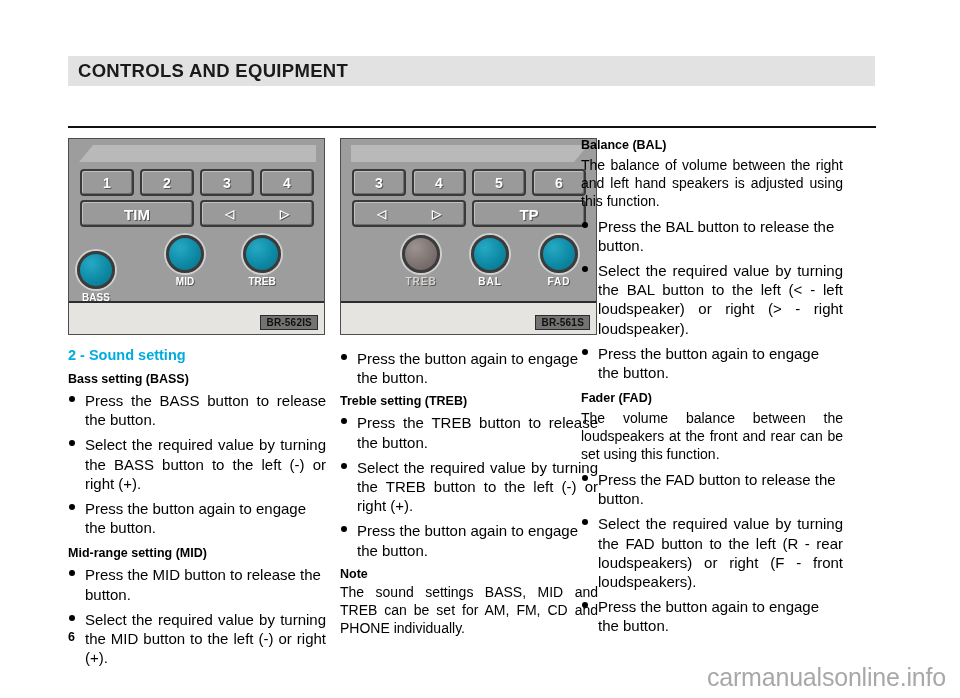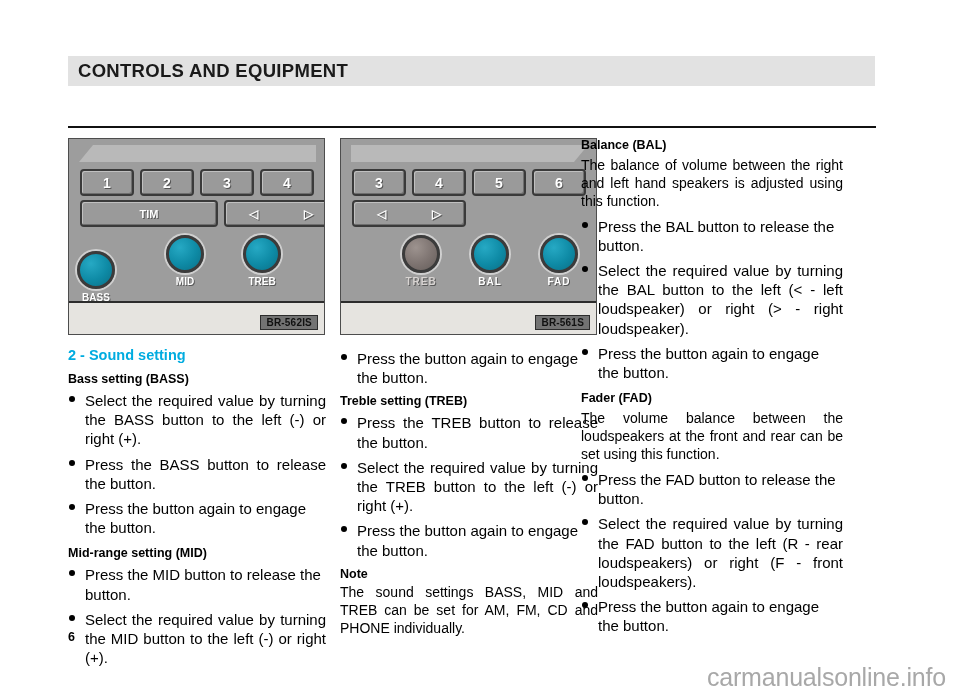--- a/index.html
+++ b/index.html
@@ -102,21 +102,21 @@
     color: #ffffff;
     font-weight: bold;
     font-size: 14px;
     text-align: center;
     line-height: 25px;
     height: 27px;
     box-sizing: border-box;
     text-shadow: 1px 1px 0 #555;
   }
   .rbtn.preset { width: 54px; }
-  .rbtn.wide   { width: 138px; font-size: 11px; }
+  .rbtn.wide   { width: 114px; font-size: 15px; }
   .rbtn.arrows {
     width: 114px;
     display: flex;
     align-items: center;
     justify-content: space-around;
     font-size: 12px;
     line-height: 1;
   }
 
   .knob-area {
@@ -285,22 +285,22 @@
     </div>
 
     <div class="fig-footer"></div>
     <div class="fig-code">BR-562IS</div>
   </div>
 
   <div class="sec-head">2 - Sound setting</div>
 
   <h4 class="sub">Bass setting (BASS)</h4>
   <ul class="bul">
+    <li>Press the BASS button to release the button.</li>
     <li>Select the required value by turning the BASS button to the left (-) or right (+).</li>
-    <li>Press the BASS button to release the button.</li>
     <li class="nojust">Press the button again to engage the button.</li>
   </ul>
 
   <h4 class="sub">Mid-range setting (MID)</h4>
   <ul class="bul">
     <li class="nojust">Press the MID button to release the button.</li>
     <li>Select the required value by turning the MID button to the left (-) or right (+).</li>
   </ul>
 </div>
 
@@ -315,20 +315,21 @@
         <div class="rbtn preset">4</div>
         <div class="rbtn preset">5</div>
         <div class="rbtn preset">6</div>
       </div>
 
       <div class="btn-row funcs">
         <div class="rbtn arrows">
           <span>◁</span>
           <span>▷</span>
         </div>
+        <div class="rbtn wide">TP</div>
       </div>
 
       <div class="knob-area">
 
         <div class="knob-wrap" style="left:57px;">
           <div class="knob grey"></div>
           <div class="knob-label dim">TREB</div>
         </div>
         <div class="knob-wrap" style="left:126px;">
           <div class="knob teal"></div>

